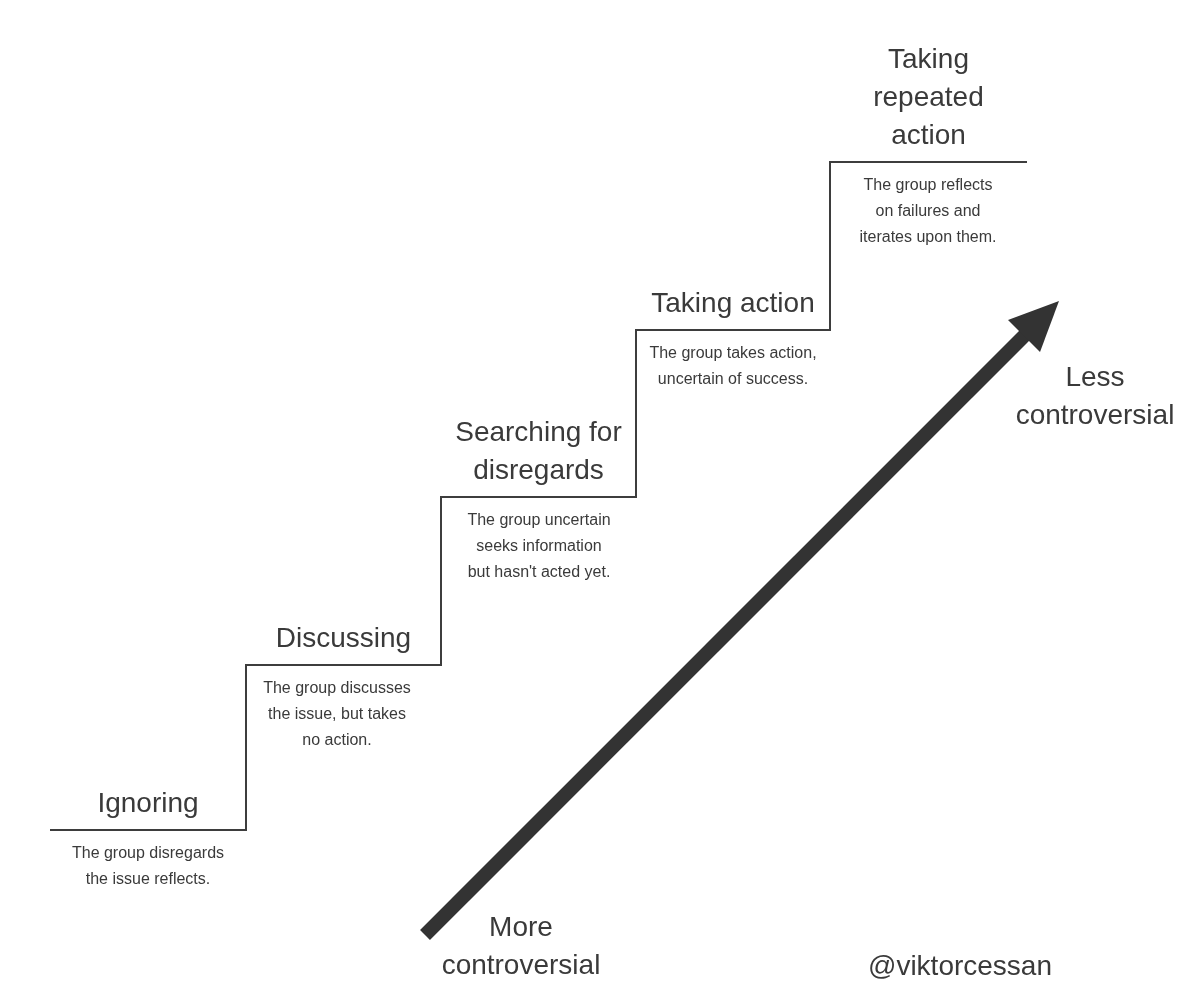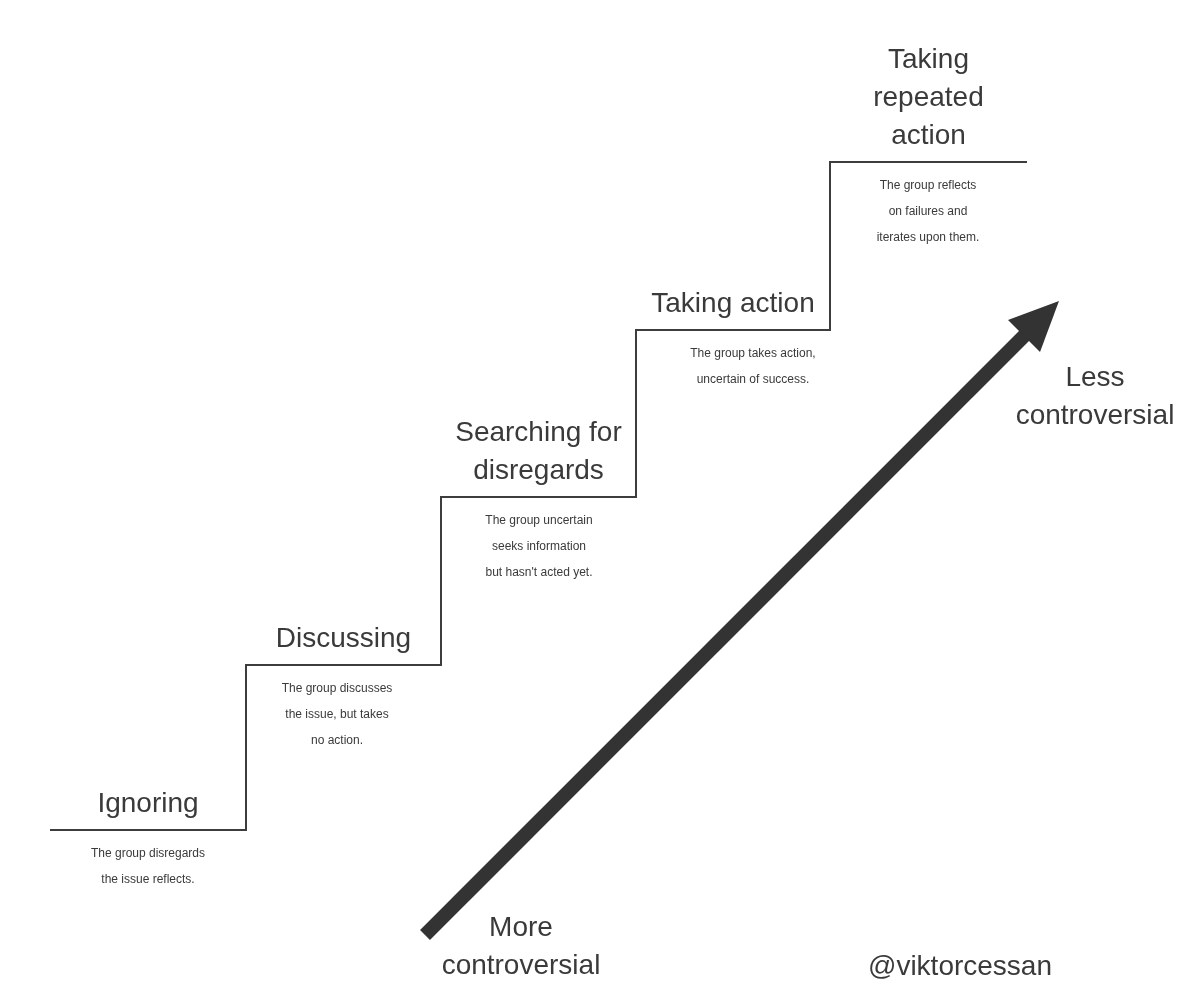--- a/index.html
+++ b/index.html
@@ -41,21 +41,21 @@
     position: absolute;
     text-align: center;
     font-size: 28px;
     line-height: 38px;
     white-space: pre-line;
     color: var(--text);
   }
   .step-desc {
     position: absolute;
     text-align: center;
-    font-size: 12px;
+    font-size: 16px;
     line-height: 26px;
     white-space: pre-line;
     color: var(--text);
   }
   .axis-label {
     position: absolute;
     text-align: center;
     font-size: 28px;
     line-height: 38px;
     white-space: pre-line;
@@ -93,21 +93,21 @@
 the issue, but takes
 no action.</div>
 
   <div class="step-title" style="left:441px; width:195px; bottom:506px;">Searching for
 disregards</div>
   <div class="step-desc" style="left:424px; width:230px; top:507px;">The group uncertain
 seeks information
 but hasn't acted yet.</div>
 
   <div class="step-title" style="left:626px; width:214px; bottom:673px;">Taking action</div>
-  <div class="step-desc" style="left:638px; width:230px; top:340px;">The group takes action,
+  <div class="step-desc" style="left:618px; width:230px; top:340px;">The group takes action,
 uncertain of success.</div>
 
   <div class="step-title" style="left:830px; width:197px; bottom:841px;">Taking
 repeated
 action</div>
   <div class="step-desc" style="left:813px; width:230px; top:172px;">The group reflects
 on failures and
 iterates upon them.</div>
 
   <div class="axis-label" style="left:401px; width:240px; top:908px;">More

